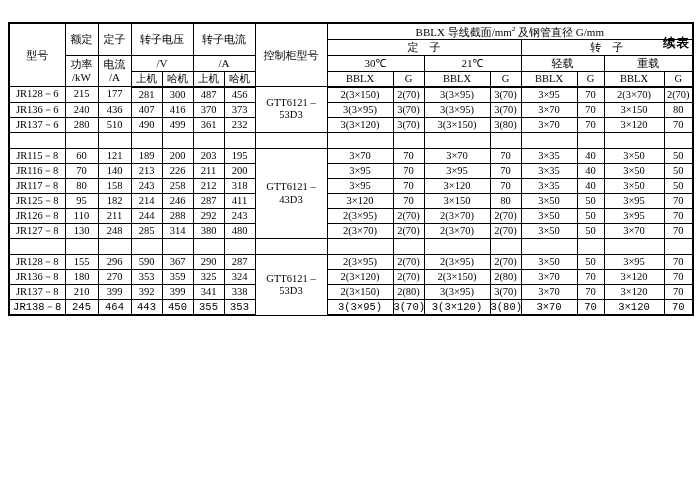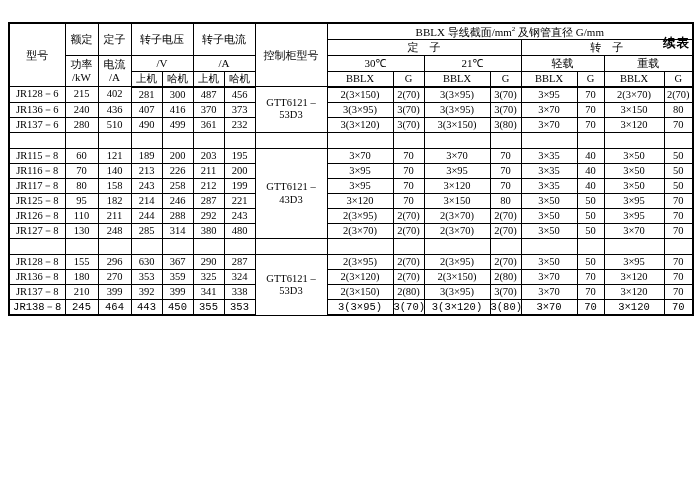--- a/index.html
+++ b/index.html
@@ -137,21 +137,21 @@
         <td class="colh thick-b">BBLX</td>
         <td class="colh thick-b outer-right">G</td>
       </tr>
     </thead>
 
     <tbody>
 
       <tr>
         <td class="outer-left">JR128－6</td>
         <td>215</td>
-        <td>402</td>
+        <td>177</td>
         <td>281</td>
         <td>300</td>
         <td>487</td>
         <td>456</td>
         <td rowspan="3">
           <div>GTT6121 –</div>
           <div>53D3</div>
         </td>
         <td>2(3×150)</td>
         <td>2(70)</td>
@@ -254,38 +254,38 @@
         <td>3×50</td>
         <td class="outer-right">50</td>
       </tr>
       <tr>
         <td class="outer-left">JR117－8</td>
         <td>80</td>
         <td>158</td>
         <td>243</td>
         <td>258</td>
         <td>212</td>
-        <td>199</td>
+        <td>318</td>
         <td>3×95</td>
         <td>70</td>
         <td>3×120</td>
         <td>70</td>
         <td>3×35</td>
         <td>40</td>
         <td>3×50</td>
         <td class="outer-right">50</td>
       </tr>
       <tr>
         <td class="outer-left">JR125－8</td>
         <td>95</td>
         <td>182</td>
         <td>214</td>
         <td>246</td>
         <td>287</td>
-        <td>221</td>
+        <td>411</td>
         <td>3×120</td>
         <td>70</td>
         <td>3×150</td>
         <td>80</td>
         <td>3×50</td>
         <td>50</td>
         <td>3×95</td>
         <td class="outer-right">70</td>
       </tr>
       <tr>
@@ -339,21 +339,21 @@
         <td></td>
         <td></td>
         <td></td>
         <td class="outer-right"></td>
       </tr>
 
       <tr>
         <td class="outer-left">JR128－8</td>
         <td>155</td>
         <td>296</td>
-        <td>630</td>
+        <td>590</td>
         <td>367</td>
         <td>290</td>
         <td>287</td>
         <td rowspan="4">
           <div>GTT6121 –</div>
           <div>53D3</div>
         </td>
         <td>2(3×95)</td>
         <td>2(70)</td>
         <td>2(3×95)</td>

